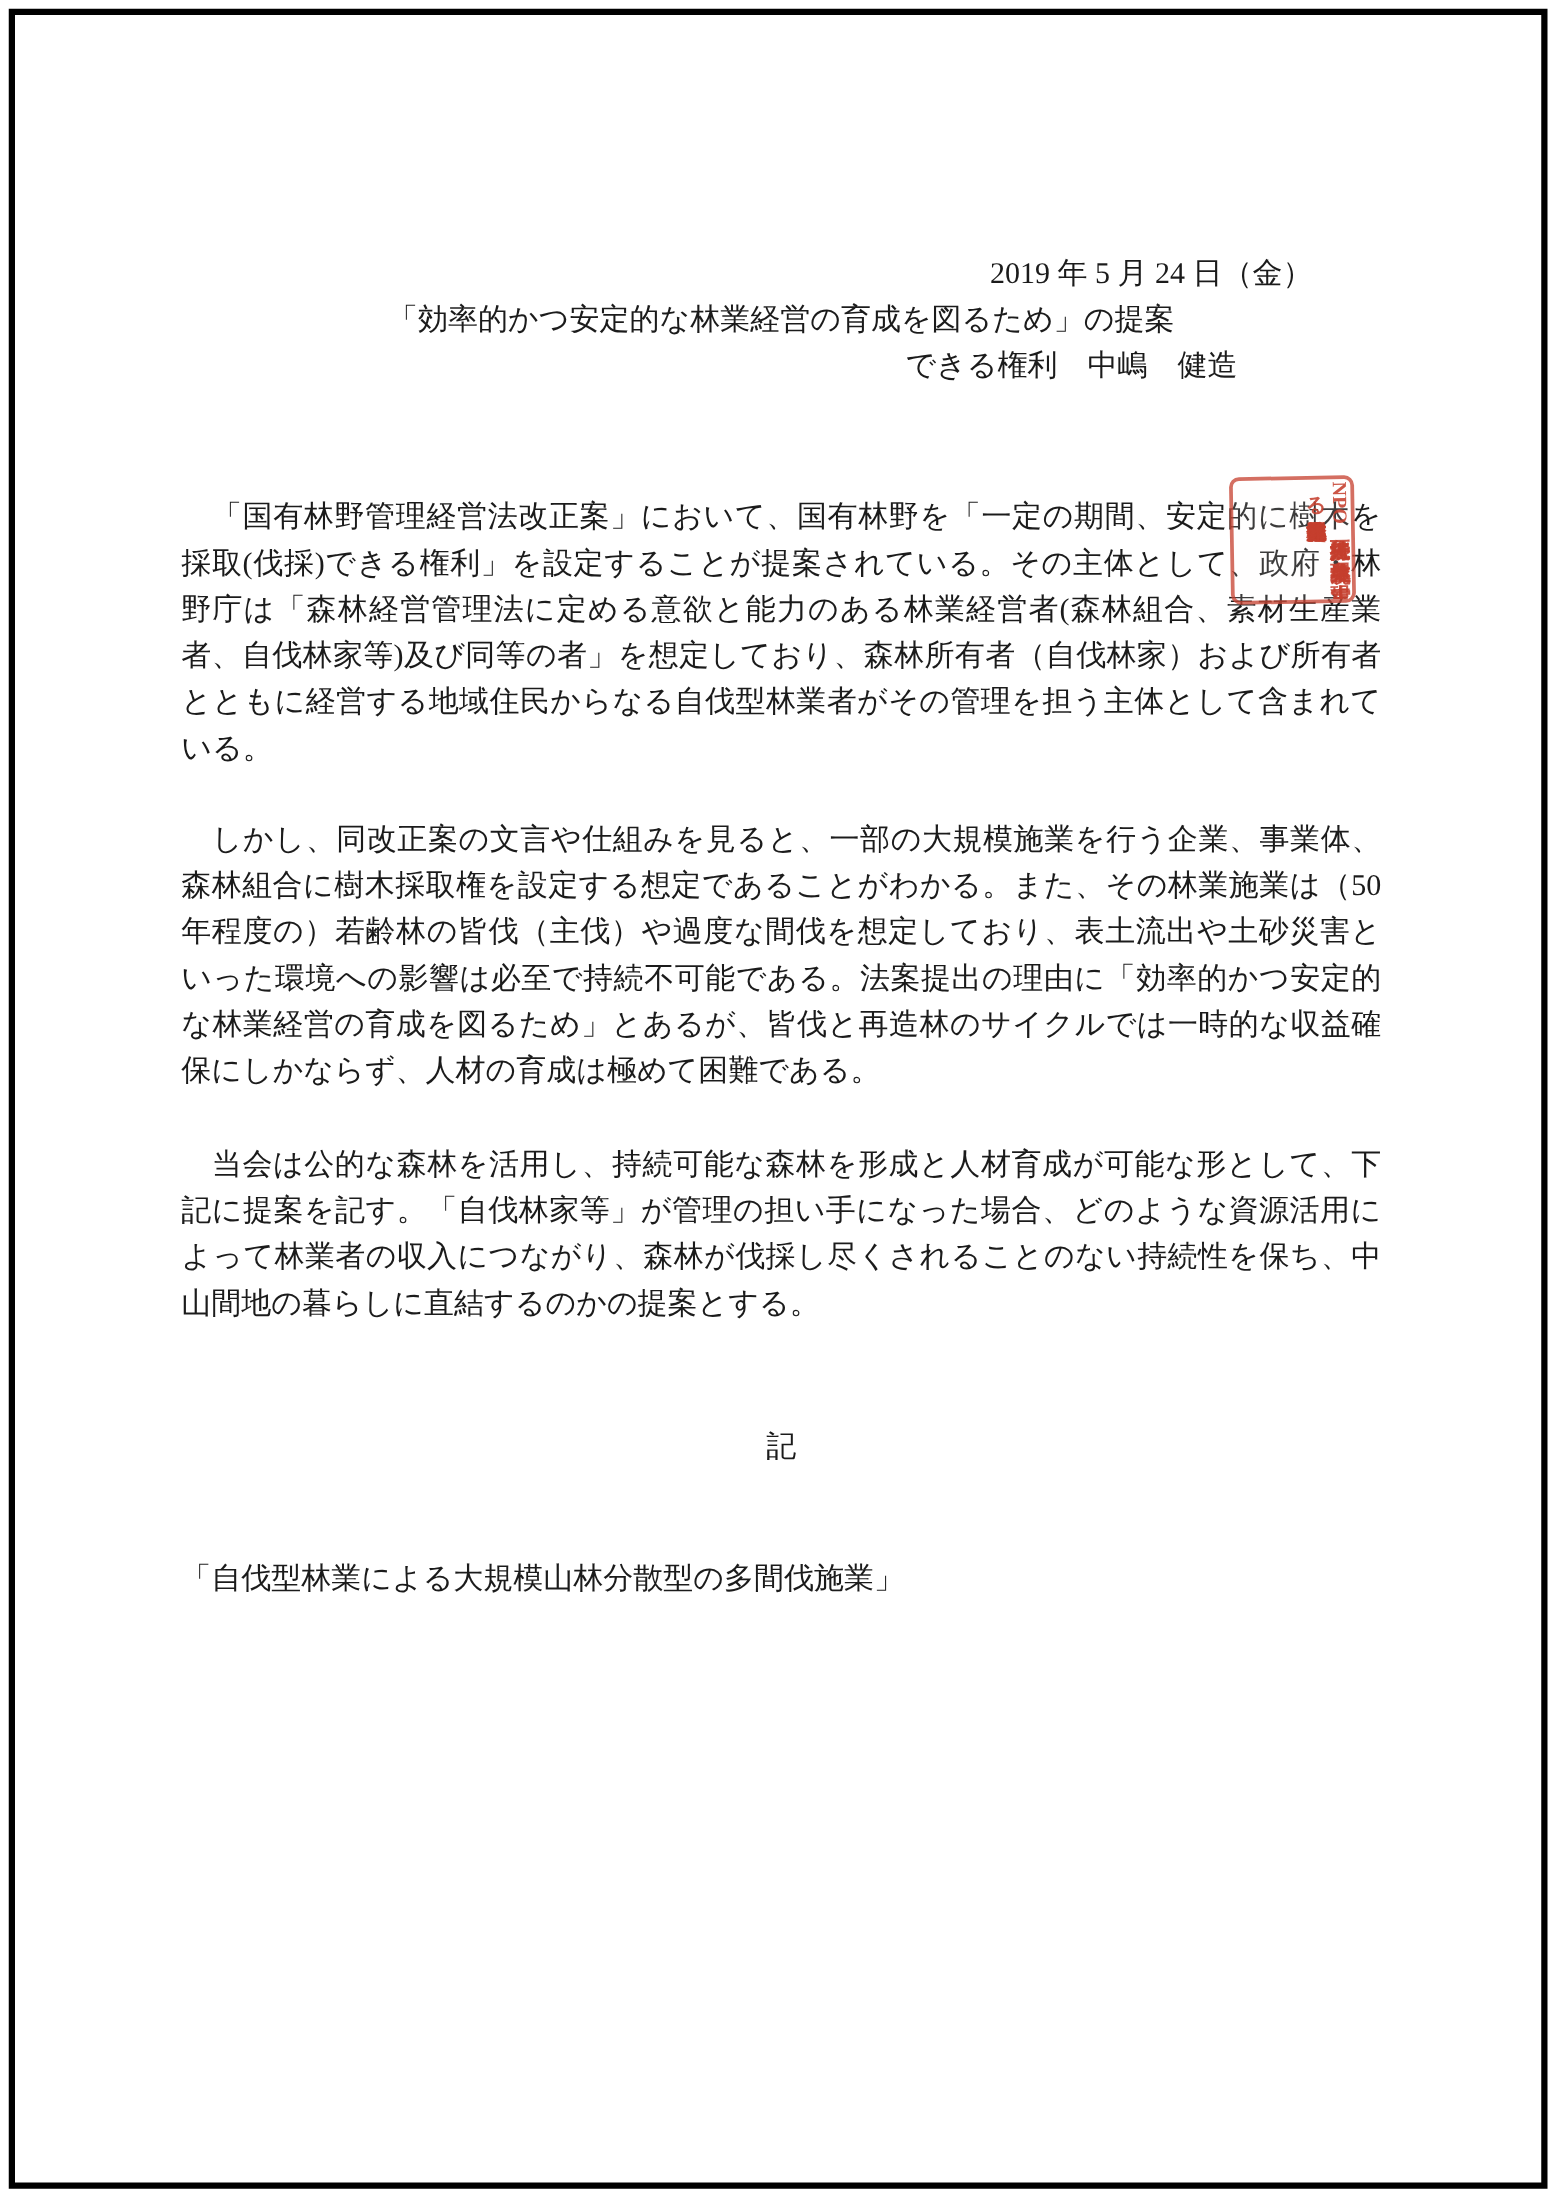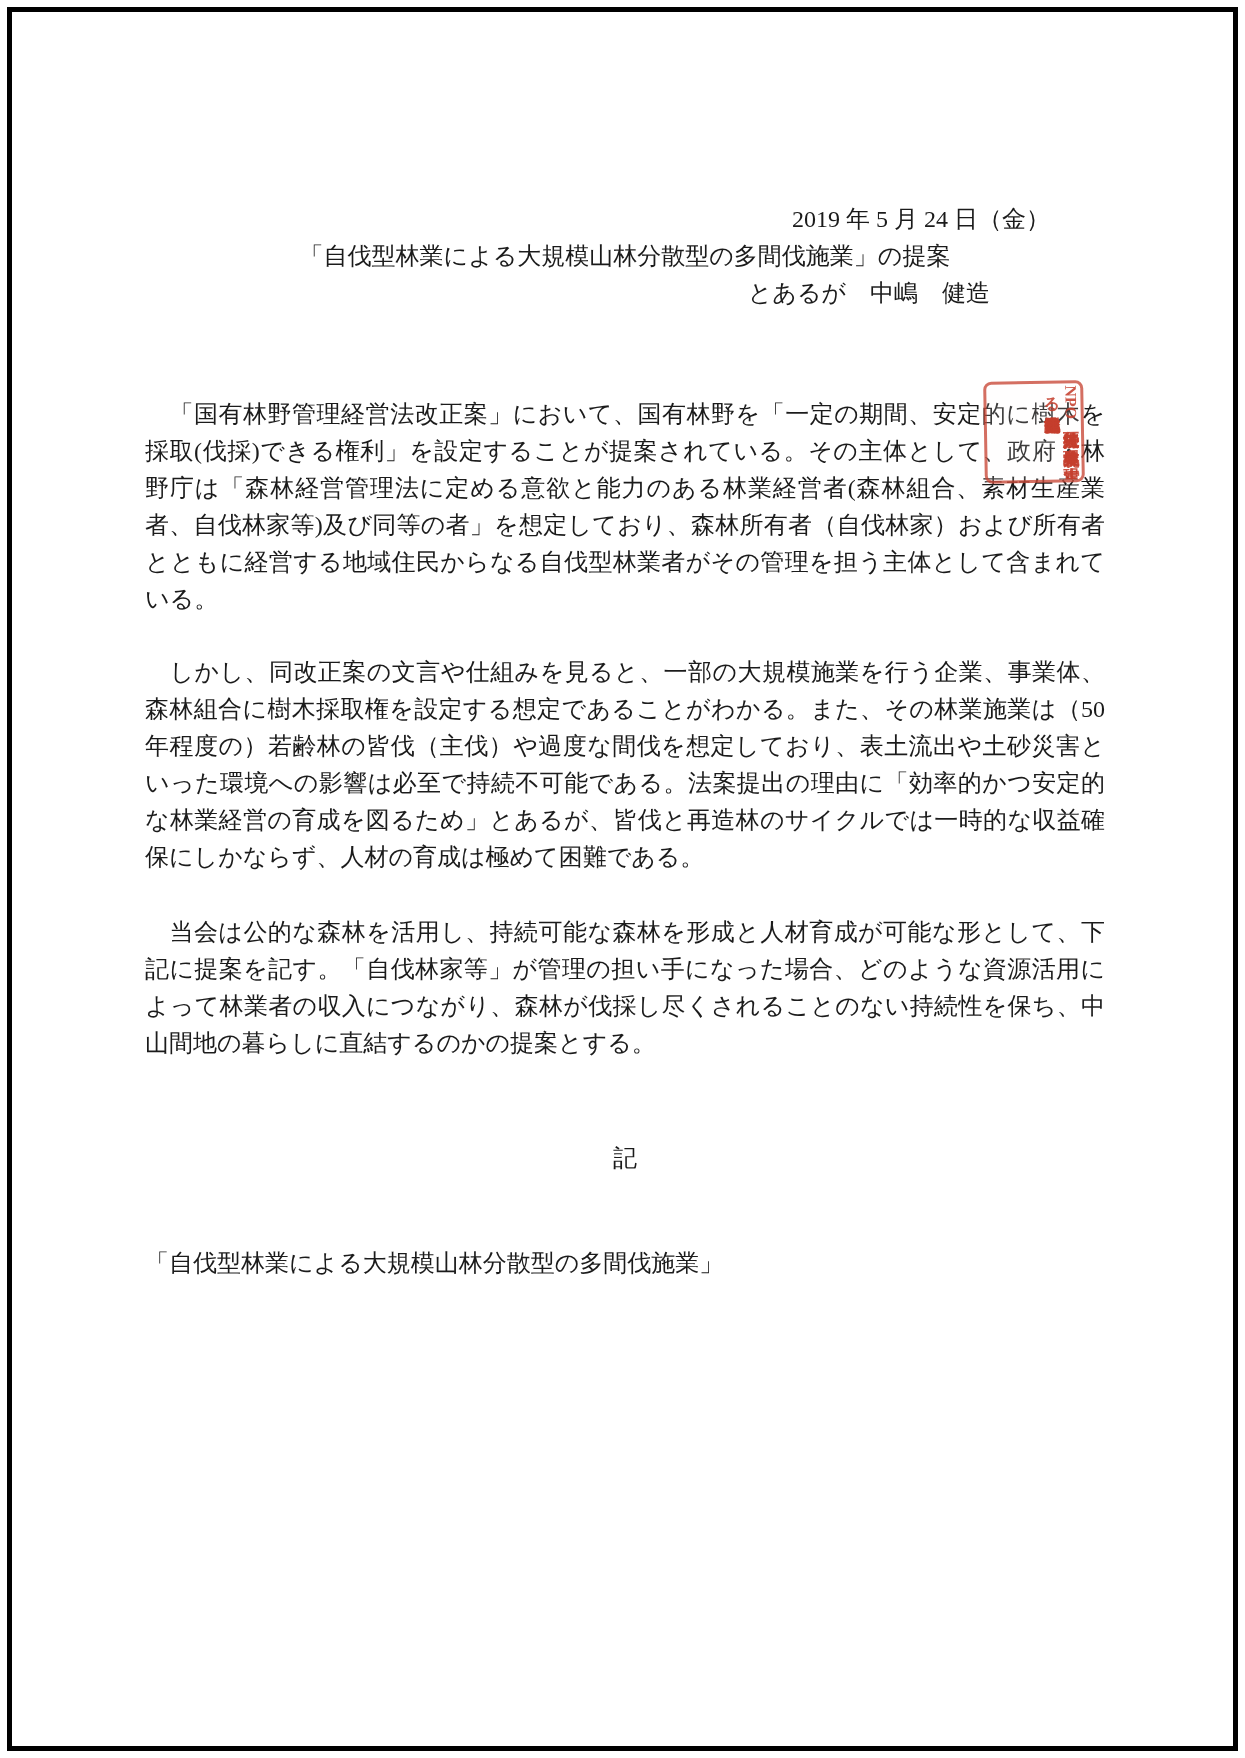--- a/index.html
+++ b/index.html
@@ -104,24 +104,24 @@
 </head>
 <body>
 
 <div class="page-frame"></div>
 
 <div class="content">
 
   <div class="date-line">2019 年 5 月 24 日（金）</div>
 
 
-  <div class="title-line">「自伐型林業による大規模山林分散型の多間伐施業」の提案</div>
+  <div class="title-line">「効率的かつ安定的な林業経営の育成を図るため」の提案</div>
 
 
-  <div class="author-line2">とあるが　中嶋　健造</div>
+  <div class="author-line2">できる権利　中嶋　健造</div>
 
   <div class="para p1">　「国有林野管理経営法改正案」において、国有林野を「一定の期間、安定的に樹木を採取(伐採)できる権利」を設定することが提案されている。その主体として、政府・林野庁は「森林経営管理法に定める意欲と能力のある林業経営者(森林組合、素材生産業者、自伐林家等)及び同等の者」を想定しており、森林所有者（自伐林家）および所有者とともに経営する地域住民からなる自伐型林業者がその管理を担う主体として含まれている。</div>
 
   <div class="para p2">　しかし、同改正案の文言や仕組みを見ると、一部の大規模施業を行う企業、事業体、森林組合に樹木採取権を設定する想定であることがわかる。また、その林業施業は（50 年程度の）若齢林の皆伐（主伐）や過度な間伐を想定しており、表土流出や土砂災害といった環境への影響は必至で持続不可能である。法案提出の理由に「効率的かつ安定的な林業経営の育成を図るため」とあるが、皆伐と再造林のサイクルでは一時的な収益確保にしかならず、人材の育成は極めて困難である。</div>
 
   <div class="para p3">　当会は公的な森林を活用し、持続可能な森林を形成と人材育成が可能な形として、下記に提案を記す。「自伐林家等」が管理の担い手になった場合、どのような資源活用によって林業者の収入につながり、森林が伐採し尽くされることのない持続性を保ち、中山間地の暮らしに直結するのかの提案とする。</div>
 
   <div class="ki-marker">記</div>
 
   <div class="section-heading">「自伐型林業による大規模山林分散型の多間伐施業」</div>

